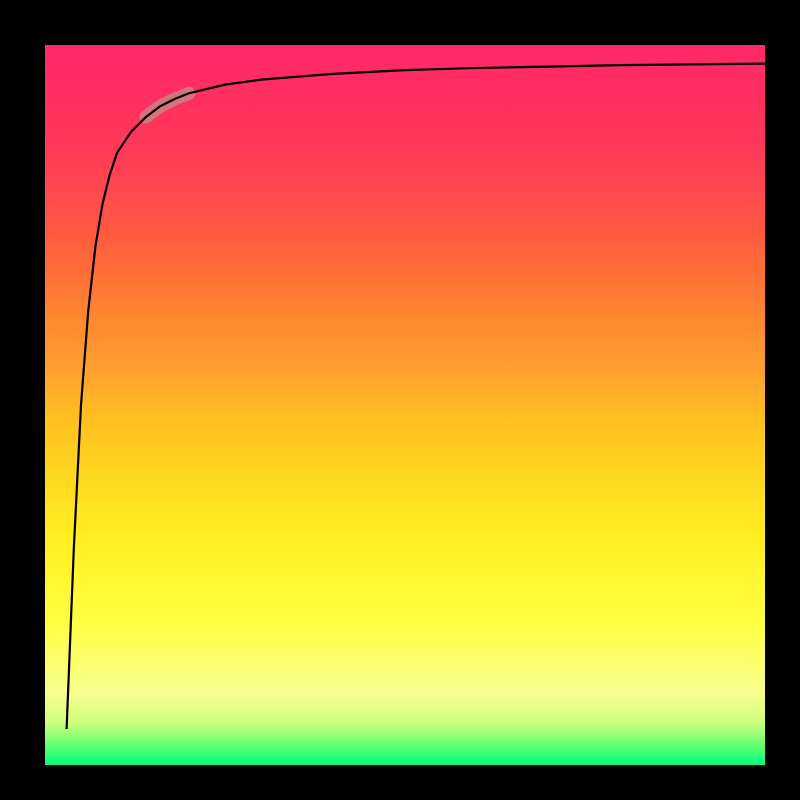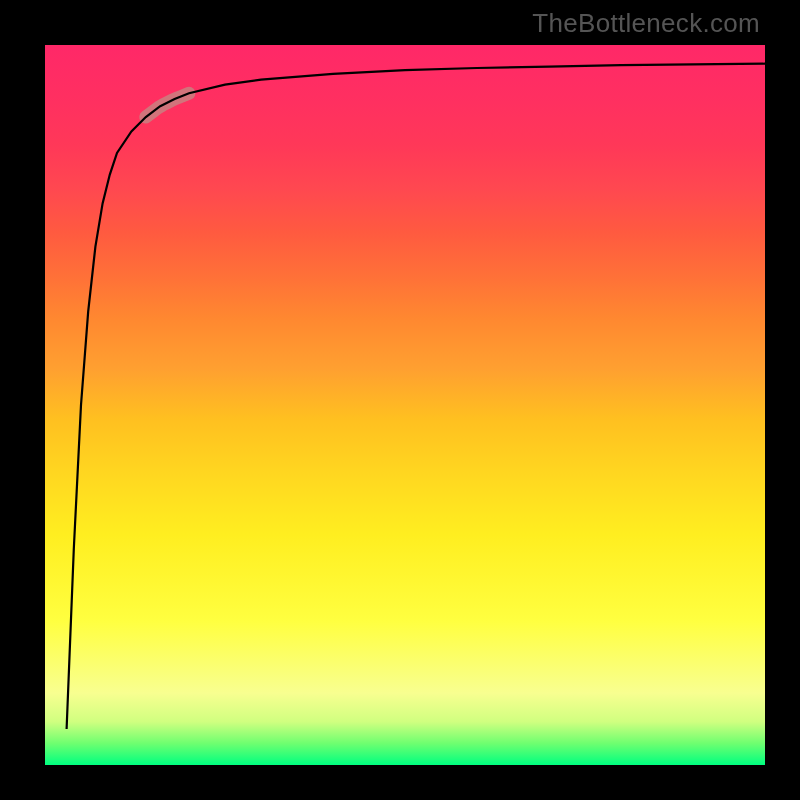--- a/index.html
+++ b/index.html
@@ -69,21 +69,20 @@
     stroke: #c98080;
     stroke-width: 13;
     stroke-linecap: round;
     opacity: 0.85;
   }
 </style>
 </head>
 <body>
 
 <div class="chart-container">
-  <div class="watermark">TheBottleneck.com</div>
 
   <div class="plot-area">
     <svg class="curve-svg" viewBox="0 0 720 720" preserveAspectRatio="none">
       <path id="highlight-path" class="highlight" d="M100.8 72.0 L105.1 68.8 L109.4 65.5 L113.8 62.3 L118.1 59.8 L122.4 57.6 L126.7 55.4 L131.0 53.4 L135.4 51.7 L139.7 50.0 L144.0 48.2"></path>
       <path id="curve-path" class="curve-path" d="M21.6 684.0 L28.8 504.0 L36.0 360.0 L43.2 266.4 L50.4 201.6 L57.6 158.4 L64.8 129.6 L72.0 108.0 L86.4 86.4 L100.8 72.0 L115.2 61.2 L129.6 54.0 L144.0 48.2 L180.0 39.6 L216.0 34.6 L288.0 28.8 L360.0 25.2 L432.0 23.0 L504.0 21.6 L576.0 20.2 L648.0 19.4 L720.0 18.7"></path>
     </svg>
   </div>
 </div>
 
 </body></html>

